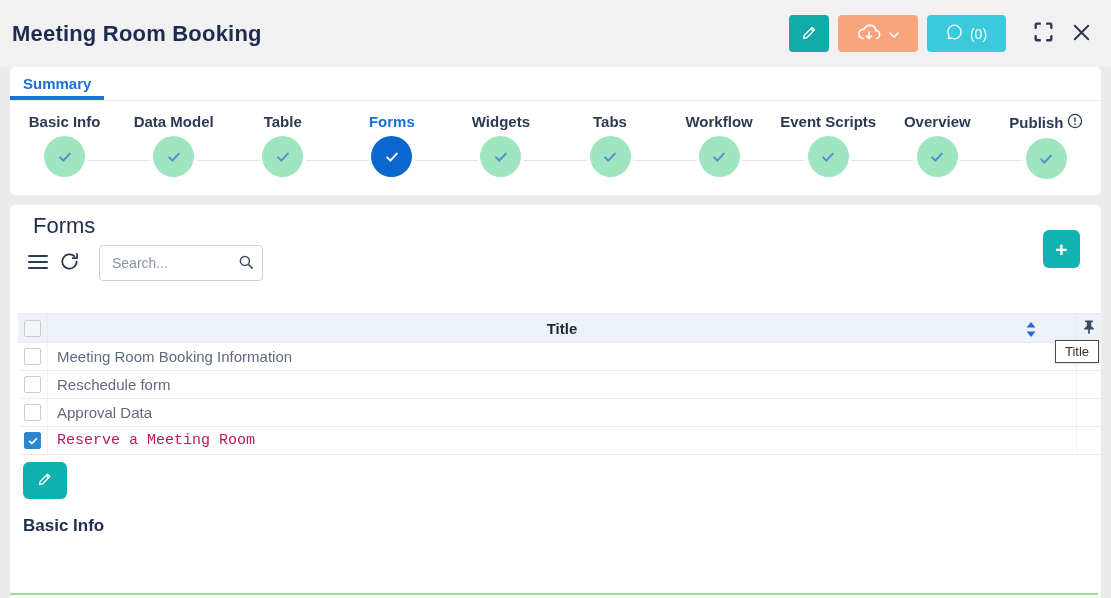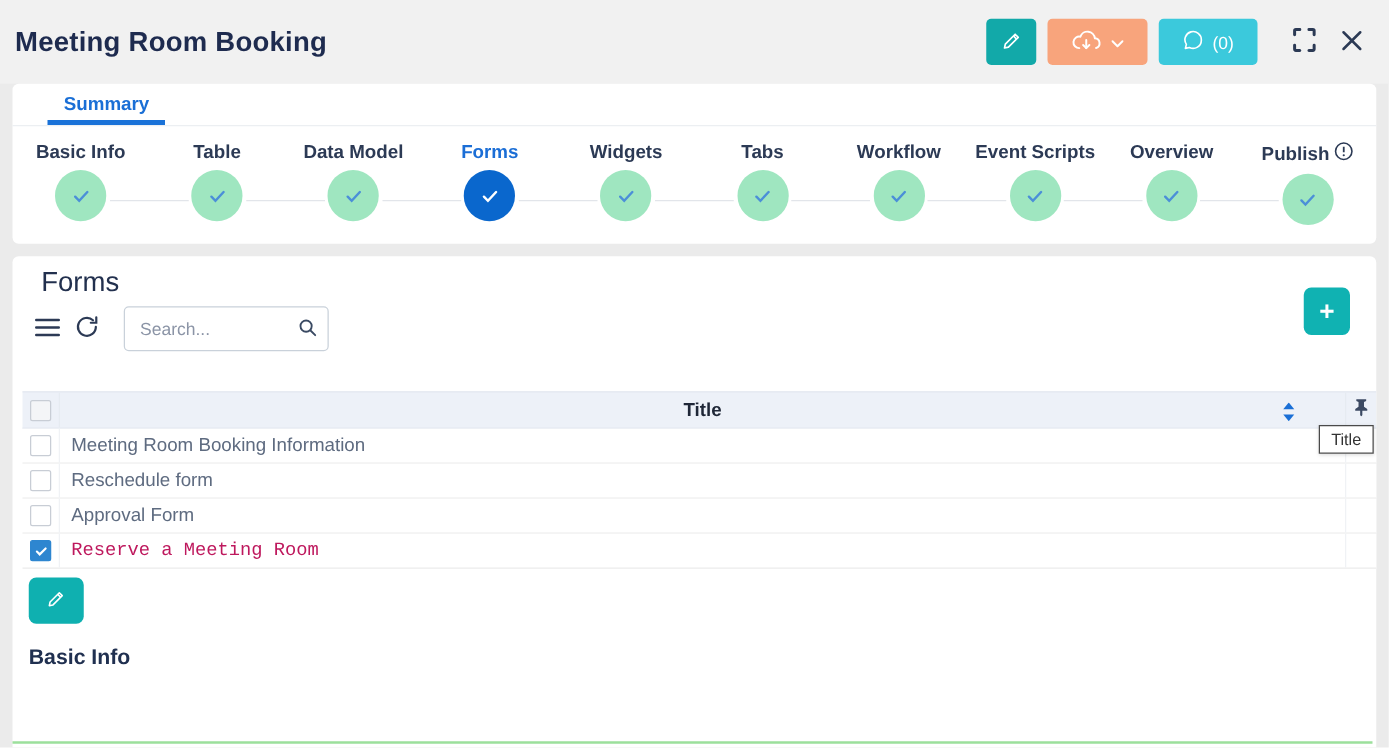--- a/index.html
+++ b/index.html
@@ -19,21 +19,21 @@
   .btn-close { margin-left:14px; }
 
   
   .card { background:#fff; margin:0 10px; border-radius:5px; }
   .card-top { height:128px; }
   .card-gap { height:10px; }
   .card-main { height:393px; position:relative; border-radius:5px 5px 0 0; }
 
   
   .tab-row { height:34px; border-bottom:1px solid #eceff2; display:flex; }
-  .tab { padding:8px 13px 0 13px; font-size:15px; font-weight:700; color:#1a6fd6; border-bottom:4px solid #1a72d8; cursor:pointer;margin-left:28px; }
+  .tab { padding:8px 13px 0 13px; font-size:15px; font-weight:700; color:#1a6fd6; border-bottom:4px solid #1a72d8; cursor:pointer; }
 
   
   .steps { display:flex; padding-top:12px; }
   .step { flex:1; text-align:center; position:relative; cursor:pointer; }
   .step:not(:last-child)::after { content:""; position:absolute; top:47px; left:calc(50% + 23px); width:calc(100% - 46px); height:1px; background:#e2e5ea; }
   .step-label { font-size:15px; font-weight:600; color:#2c3a55; margin-bottom:6px; display:inline-flex; align-items:center; gap:4px; }
   .step.active .step-label { color:#1b6ed6; }
   .step-circle { width:41px; height:41px; border-radius:50%; margin:0 auto; background:#9fe6c0; display:flex; align-items:center; justify-content:center; position:relative; z-index:1; }
   .step.active .step-circle { background:#0a67cd; }
 
@@ -139,29 +139,29 @@
   <div class="steps">
     <div class="step">
       <div class="step-label">Basic Info</div>
       <div class="step-circle">
           <svg width="18" height="18" viewBox="0 0 24 24" fill="none" stroke="#4b8fd8" stroke-width="2.6" stroke-linecap="round">
             <path d="M5.5 12.5l4.3 4.3 8.7-9.3"></path>
           </svg>
         </div>
     </div>
     <div class="step">
+      <div class="step-label">Data Model</div>
+      <div class="step-circle">
+          <svg width="18" height="18" viewBox="0 0 24 24" fill="none" stroke="#4b8fd8" stroke-width="2.6" stroke-linecap="round">
+            <path d="M5.5 12.5l4.3 4.3 8.7-9.3"></path>
+          </svg>
+        </div>
+    </div>
+    <div class="step">
       <div class="step-label">Table</div>
-      <div class="step-circle">
-          <svg width="18" height="18" viewBox="0 0 24 24" fill="none" stroke="#4b8fd8" stroke-width="2.6" stroke-linecap="round">
-            <path d="M5.5 12.5l4.3 4.3 8.7-9.3"></path>
-          </svg>
-        </div>
-    </div>
-    <div class="step">
-      <div class="step-label">Data Model</div>
       <div class="step-circle">
           <svg width="18" height="18" viewBox="0 0 24 24" fill="none" stroke="#4b8fd8" stroke-width="2.6" stroke-linecap="round">
             <path d="M5.5 12.5l4.3 4.3 8.7-9.3"></path>
           </svg>
         </div>
     </div>
     <div class="step active">
       <div class="step-label">Forms</div>
       <div class="step-circle">
           <svg width="18" height="18" viewBox="0 0 24 24" fill="none" stroke="#ffffff" stroke-width="2.6" stroke-linecap="round">
@@ -306,21 +306,21 @@
         <span class="row-title">Reschedule form</span>
       </div>
       <div class="cell-pin"></div>
     </div>
 
     <div class="grid-row">
       <div class="cell-check">
         <span class="checkbox"></span>
       </div>
       <div class="cell-title">
-        <span class="row-title">Approval Form</span>
+        <span class="row-title">Approval Data</span>
       </div>
       <div class="cell-pin"></div>
     </div>
 
     <div class="grid-row selected">
       <div class="cell-check">
         <span class="checkbox checked">
           <svg width="12" height="12" viewBox="0 0 24 24" fill="none" stroke="#fff" stroke-width="3.4" stroke-linecap="round">
               <path d="M5 12.5l4.5 4.5L19 7.5"></path>
             </svg>

